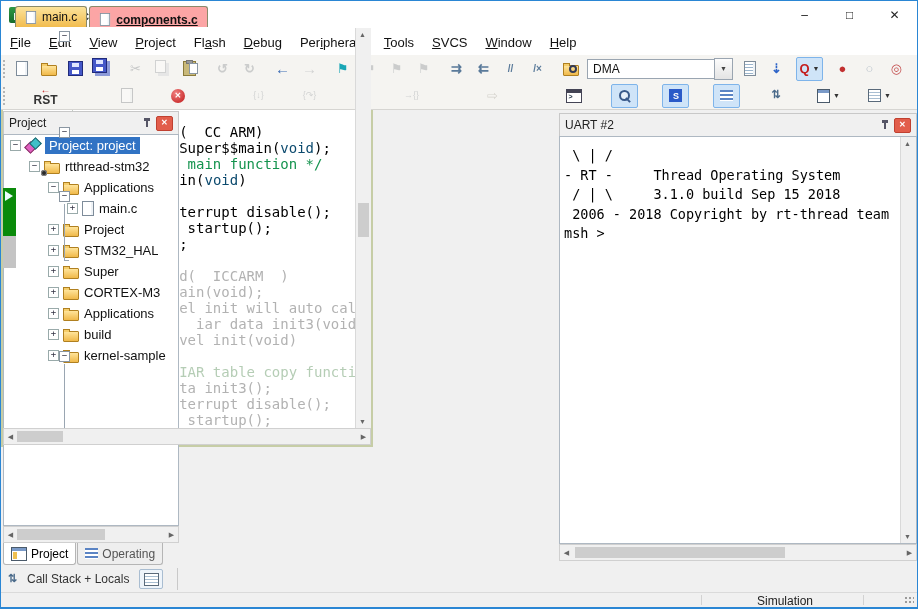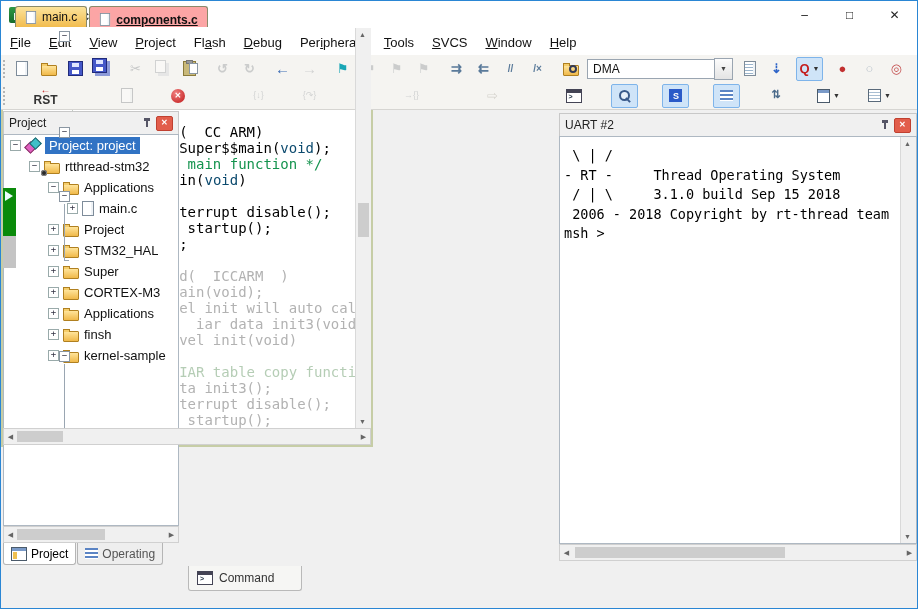--- a/index.html
+++ b/index.html
@@ -458,21 +458,21 @@
             <span class="g-folder"></span>
           </span>
           <span class="tlabel">Applications</span>
         </div>
         <div class="trow">
           <span style="width: 44px; flex: 0 0 auto;"></span>
           <span class="tw">+</span>
           <span class="ticon">
             <span class="g-folder"></span>
           </span>
-          <span class="tlabel">finsh</span>
+          <span class="tlabel">build</span>
         </div>
         <div class="trow">
           <span style="width: 44px; flex: 0 0 auto;"></span>
           <span class="tw">+</span>
           <span class="ticon">
             <span class="g-folder"></span>
           </span>
           <span class="tlabel">kernel-sample</span>
         </div>
       </div>
@@ -706,20 +706,29 @@
       </div>
     </div>
     <div class="hscroll">
       <span class="sb-arrow">◀</span>
       <span class="sb-thumb" style="width:210px;height:11px;margin-left:2px;"></span>
       <span class="sb-arrow" style="margin-left:auto;">▶</span>
     </div>
   </div>
 
   <div id="bottombars">
-    <div id="commandtab">
-      <span class="g-console"></span>
-      <span>Command</span>
+    <div id="callstackbar">
+      <span class="g-callstack"></span>
+      <span>Call Stack + Locals</span>
+      <span class="csbtn">
+          <span class="g-grid"></span>
+        </span>
     </div>
   </div>
 
+  <div id="statusbar">
+    <div class="stsep" style="left:700px;"></div>
+    <div id="stsim">Simulation</div>
+    <div class="stsep" style="left:862px;"></div>
+    <div class="grip"></div>
+  </div>
 
 </div>
 
 </body></html>

